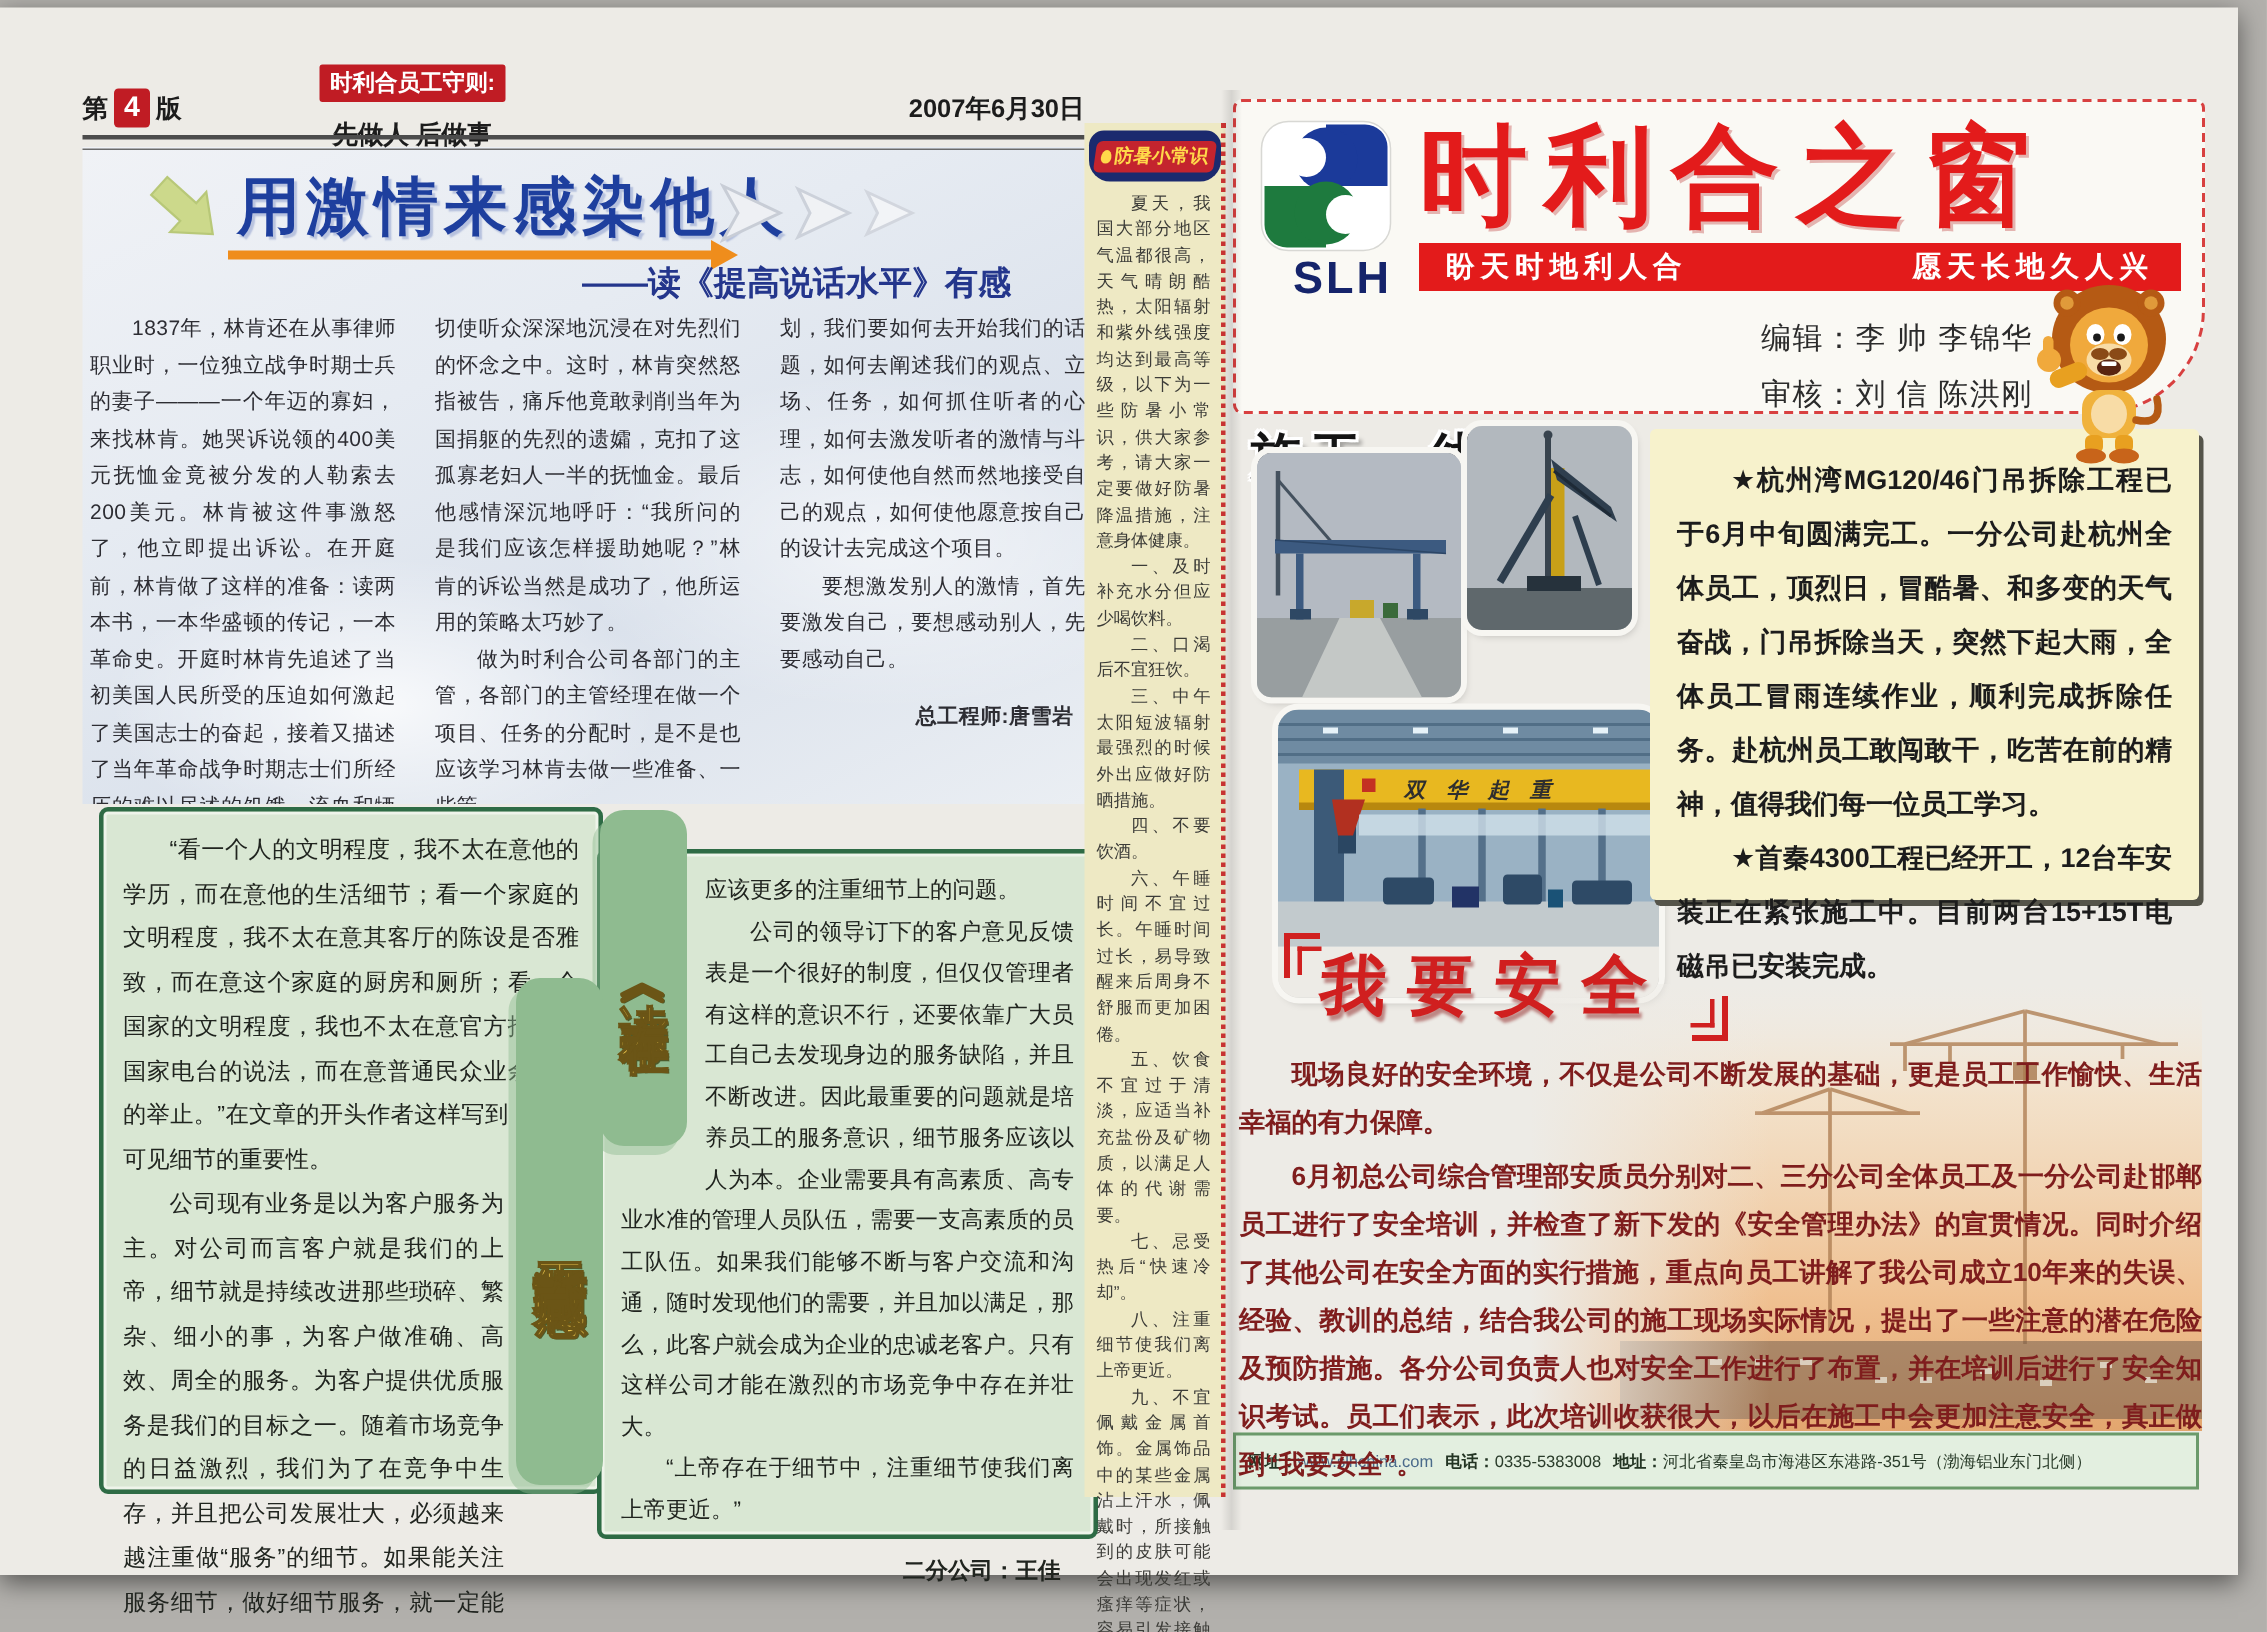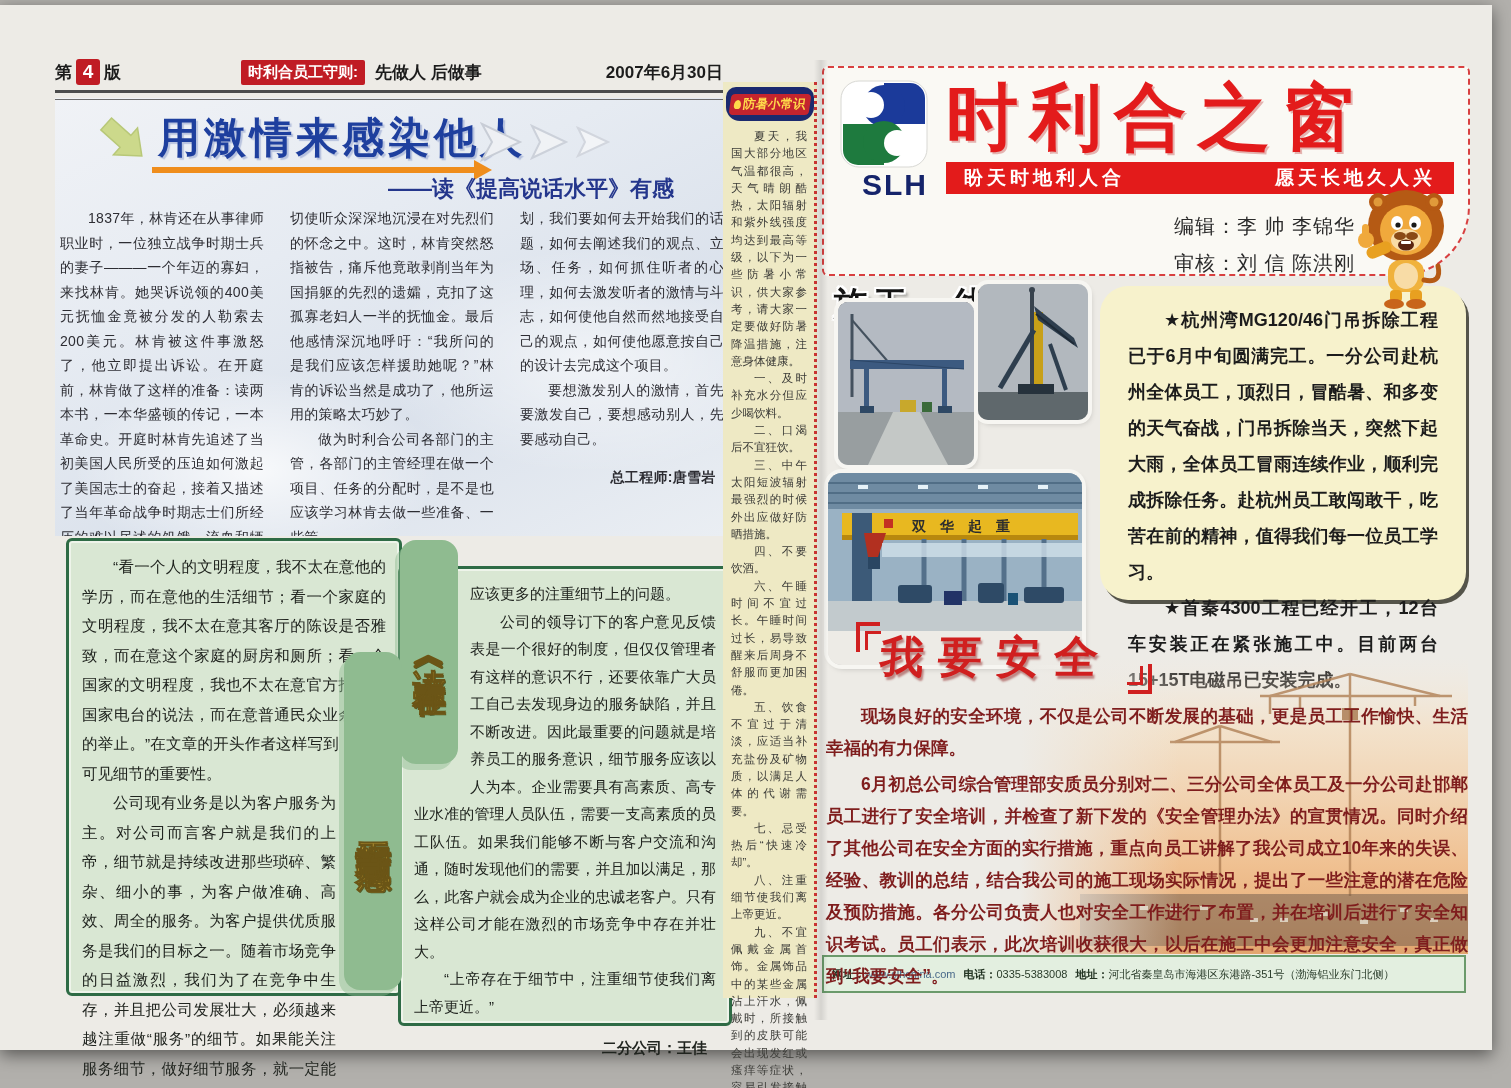--- a/index.html
+++ b/index.html
@@ -4,21 +4,21 @@
 <style>
   html,body{margin:0;padding:0;background:#a8a6a2;font-family:"Liberation Sans","DejaVu Sans",sans-serif;}
   .sheet{position:relative;width:1511px;height:1088px;background:#b2b0ac;overflow:hidden;}
   .paper{position:absolute;left:0;top:5px;width:1492px;height:1045px;background:#edebe6;box-shadow:0 5px 16px rgba(0,0,0,.5);}
   .abs{position:absolute;}
 
   
   .lp-header{left:55px;top:58px;width:668px;height:28px;display:flex;align-items:center;font-size:17px;font-weight:bold;color:#1c1c1c;}
   .pageno{display:flex;align-items:center;gap:4px;}
   .pageno .num{display:inline-block;background:#c01c24;color:#fff;width:24px;height:26px;line-height:26px;text-align:center;font-size:19px;border-radius:3px;}
-  .motto{margin-left:120px;display:flex;align-items:center;gap:10px;}
+  .motto{margin-left:92px;display:flex;align-items:center;gap:10px;flex-direction:column;}
   .motto .lbl{background:#c01c24;color:#fff;font-size:15px;padding:3px 7px;border-radius:2px;}
   .lp-date{margin-left:auto;}
   .dbl-rule{left:55px;top:90px;width:668px;height:6px;border-top:3px solid #4c4c4c;border-bottom:1px solid #6b6b6b;}
 
   
   .article-bg{left:55px;top:98px;width:668px;height:438px;background:
       radial-gradient(260px 140px at 30% 85%, rgba(255,255,255,.8), rgba(255,255,255,0) 70%),
       radial-gradient(300px 160px at 80% 60%, rgba(255,255,255,.6), rgba(255,255,255,0) 70%),
       linear-gradient(155deg,#f0f2f6 0%,#e6ebf2 35%,#dbe2ec 65%,#eaeef3 100%);}
   .green-arrow{left:96px;top:112px;}
@@ -58,23 +58,23 @@
   .mh-banner{position:absolute;left:122px;top:94px;width:472px;height:32px;background:#e31b1b;color:#fff;font-size:19px;font-weight:bold;display:flex;align-items:center;justify-content:space-between;padding:0 18px;letter-spacing:4px;}
   .mh-info{position:absolute;left:22px;top:140px;font-size:20px;color:#2b2b2b;letter-spacing:1px;line-height:37px;white-space:nowrap;}
   .mh-info2{position:absolute;left:350px;top:140px;font-size:20px;color:#2b2b2b;letter-spacing:1px;line-height:37px;white-space:nowrap;}
   .lion{position:absolute;left:520px;top:112px;z-index:4;}
 
   .cons-title{left:834px;top:282px;font-size:33px;font-weight:900;color:#141414;letter-spacing:7px;
     text-shadow:-2px -2px 0 #fff,2px -2px 0 #fff,-2px 2px 0 #fff,2px 2px 0 #fff,0 -2px 0 #fff,0 2px 0 #fff,-2px 0 0 #fff,2px 0 0 #fff,4px 4px 3px rgba(0,0,0,.35);}
   .photo{border-radius:10px;overflow:hidden;box-shadow:0 0 0 4px #f7f6f2,2px 3px 6px rgba(0,0,0,.25);}
   .photo1{left:838px;top:302px;width:136px;height:163px;}
   .photo2{left:978px;top:284px;width:110px;height:136px;}
-  .photo3{left:828px;top:473px;width:254px;height:192px;border-radius:14px;}
-
-  .newsbox{left:1100px;top:286px;width:366px;height:314px;background:#f7f2cc;border-radius:28px;box-shadow:3px 4px 0 #55544a;padding:16px 28px;box-sizing:border-box;font-size:18px;font-weight:600;line-height:36px;text-align:justify;color:#1c1c1c;}
+  .photo3{left:852px;top:473px;width:254px;height:192px;border-radius:14px;font-style:italic;}
+
+  .newsbox{left:1100px;top:286px;width:366px;height:314px;background:#f7f2cc;border-radius:4px;box-shadow:3px 4px 0 #55544a;padding:16px 18px;box-sizing:border-box;font-size:18px;font-weight:600;line-height:36px;text-align:justify;color:#1c1c1c;}
 
   .safety-title{left:880px;top:628px;font-size:44px;font-weight:900;color:#d01f1f;letter-spacing:14px;transform:skewX(-4deg);text-shadow:2px 3px 2px rgba(130,10,10,.45);white-space:nowrap;z-index:2;}
   .cmark{width:20px;height:26px;z-index:2;}
   .cmark.tl{left:856px;top:622px;border-top:4px solid #d02020;border-left:4px solid #d02020;}
   .cmark.tl::after{content:"";position:absolute;left:5px;top:5px;width:13px;height:16px;border-top:3px solid #d02020;border-left:3px solid #d02020;}
   .cmark.br{left:1128px;top:664px;border-bottom:4px solid #d02020;border-right:4px solid #d02020;}
   .cmark.br::after{content:"";position:absolute;right:5px;bottom:5px;width:13px;height:16px;border-bottom:3px solid #d02020;border-right:3px solid #d02020;}
 
   .sunset{left:1020px;top:656px;width:448px;height:298px;z-index:0;border-radius:6px;}
   .safety-body{left:826px;top:700px;width:642px;font-size:17.5px;font-weight:600;line-height:32px;text-align:justify;color:#7f1d1d;z-index:2;}

